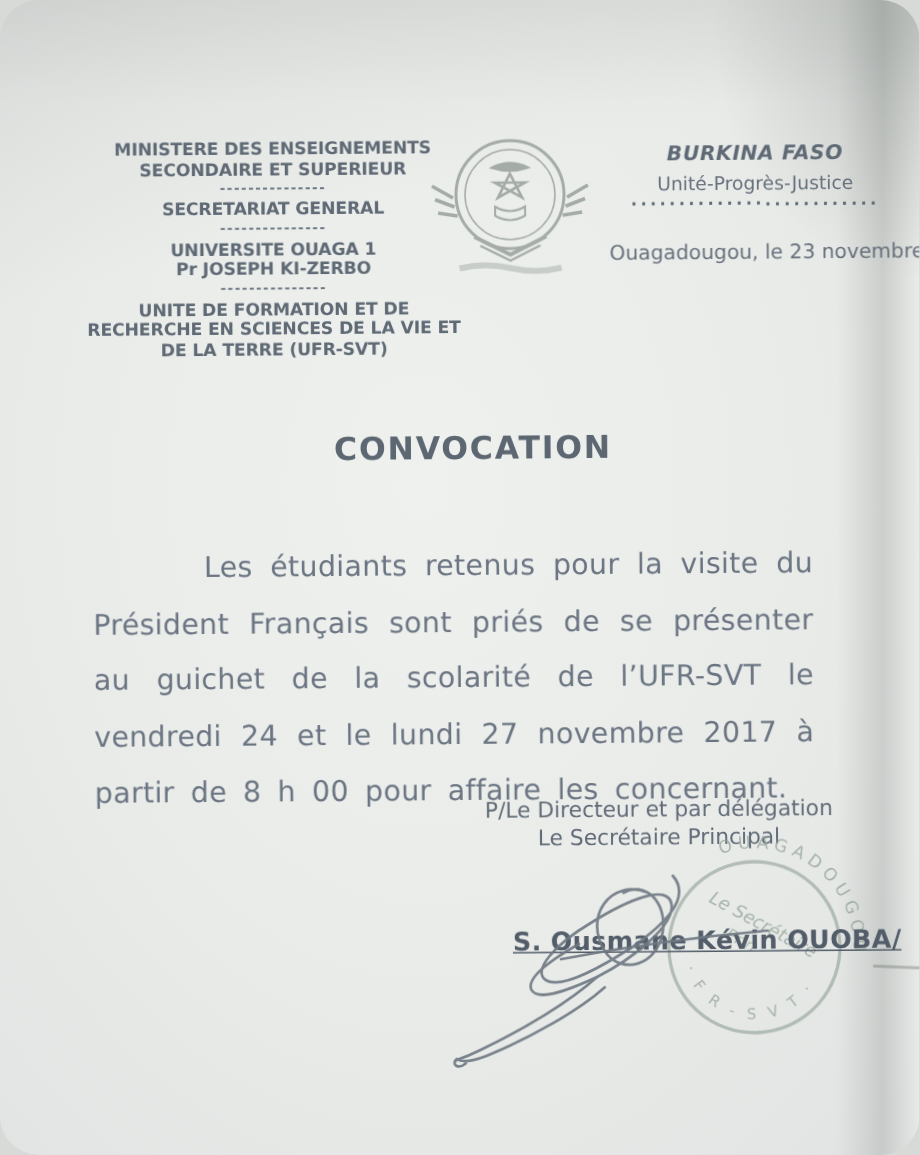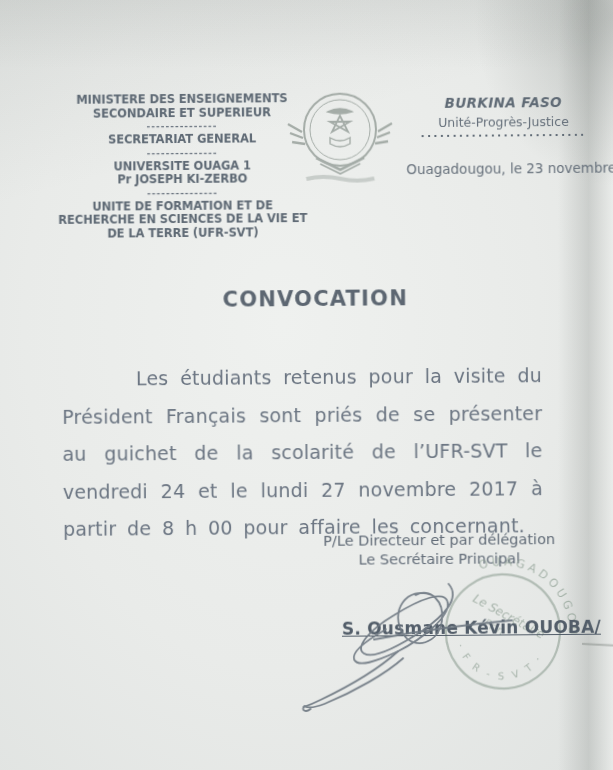--- a/index.html
+++ b/index.html
@@ -6,20 +6,21 @@
   .page{
     position:relative;width:613px;height:770px;overflow:hidden;
     background:
       radial-gradient(ellipse at 100% 2%, rgba(100,106,102,.30) 0%, rgba(100,106,102,0) 16%),
       linear-gradient(90deg, rgba(0,0,0,0) 91%, rgba(96,102,98,.20) 96%, rgba(238,240,238,.55) 100%),
       linear-gradient(180deg, rgba(120,126,122,.10) 0%, rgba(120,126,122,0) 9%),
       linear-gradient(165deg, rgba(110,116,112,.10) 0%, rgba(110,116,112,0) 22%),
       radial-gradient(ellipse at 46% 42%, #eff1ef 0%, #e9ebe9 55%, #e0e3e1 100%);
     font-family:"DejaVu Sans","Liberation Sans",sans-serif;
     color:#68727e;
+    border-radius:26px;
   }
   .content{position:absolute;inset:0;transform:rotate(-0.45deg);filter:blur(0.25px);}
 
   
   .lh-left{position:absolute;left:58px;top:92px;width:252px;text-align:center;
     font-size:11.5px;font-weight:bold;line-height:13.5px;color:#5f6a75;letter-spacing:-0.1px;}
   .lh-sep{font-size:9px;letter-spacing:1px;line-height:13px;color:#6b7580;}
 
   
   .seal{position:absolute;left:284px;top:86px;}

